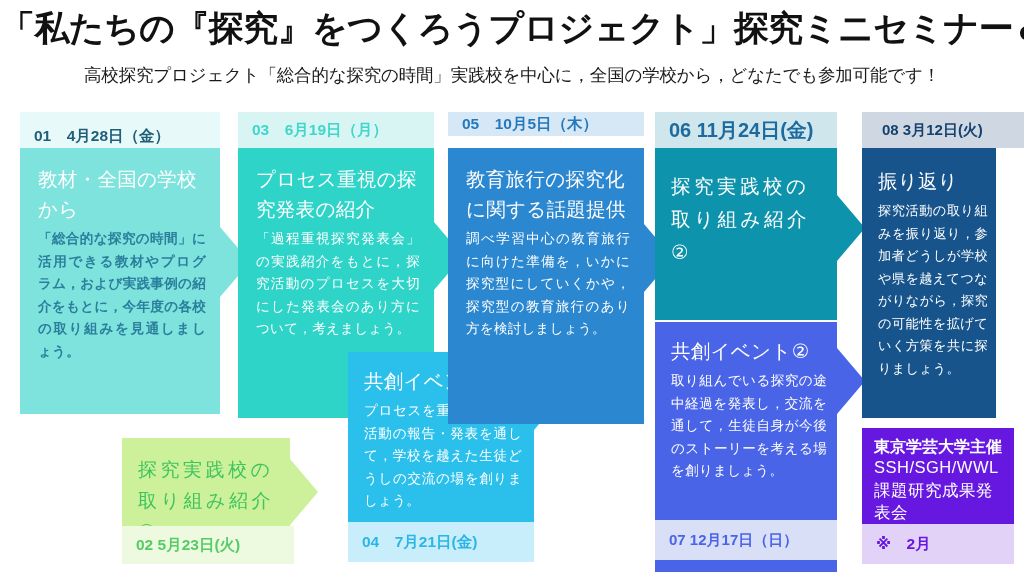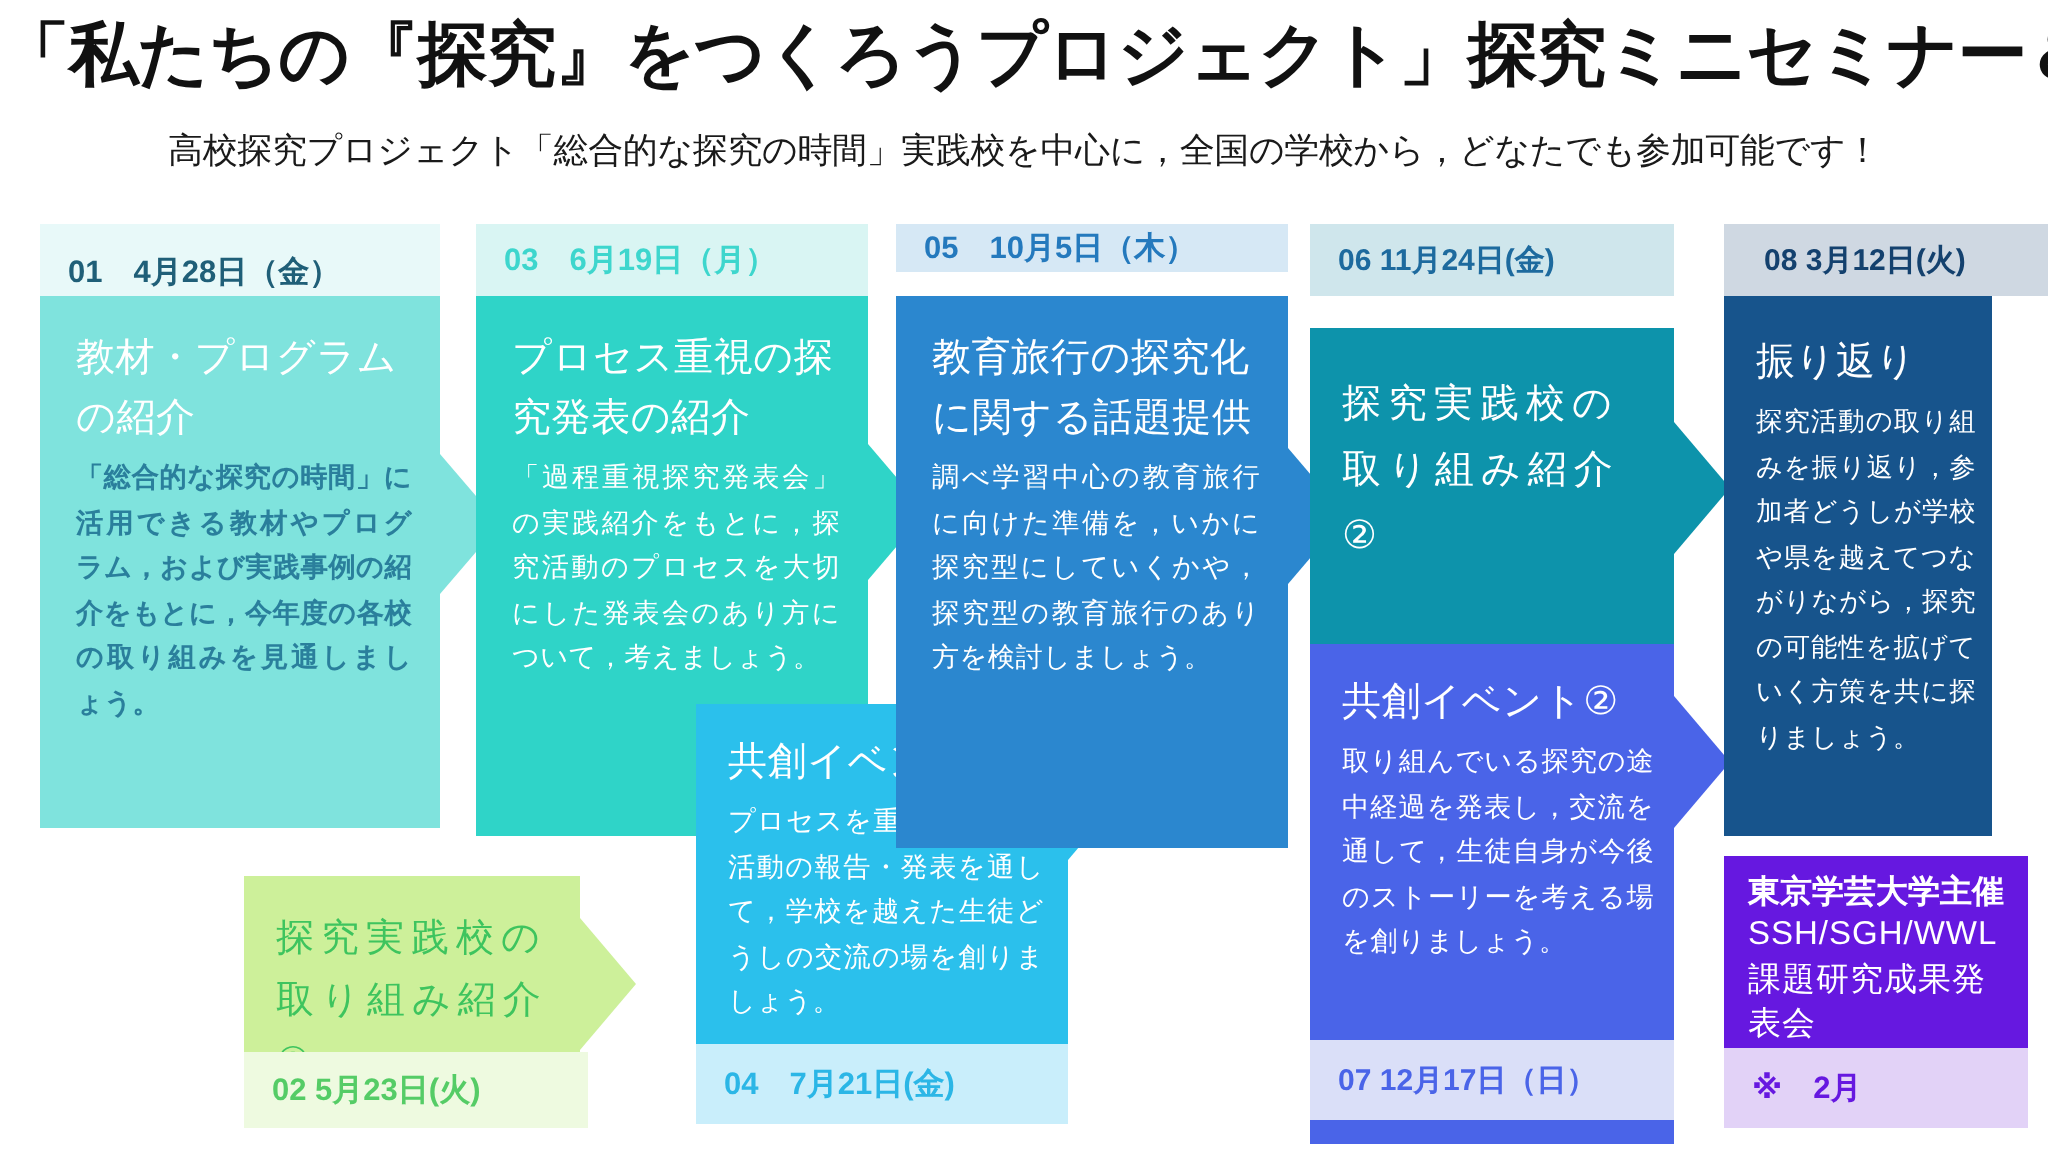--- a/index.html
+++ b/index.html
@@ -183,26 +183,25 @@
   #arrow-05 {
     left: 196px; top: 76px;
     border-width: 34px 0 34px 29px;
     border-left-color: #2b87cf;
   }
 
   
   #tab-06 {
     left: 655px; top: 112px; width: 182px; height: 36px;
     background: #cfe6ec; color: #1d6a9e;
-    font-size: 15px;
+    font-size: 20px;
   }
   #card-06 {
     left: 655px; top: 148px; width: 182px; height: 172px;
     background: #0d93ab;
-    margin-top: 16px;
   }
   #card-06 .card-inner { padding: 22px 10px 10px 16px; }
   #card-06 .card-title { letter-spacing: 3.5px; line-height: 33px; }
   #arrow-06 {
     left: 182px; top: 47px;
     border-width: 33px 0 33px 28px;
     border-left-color: #0d93ab;
   }
 
   
@@ -265,21 +264,21 @@
 <div id="stage">
 
   <div id="header-block">
     <div id="main-title">「私たちの『探究』をつくろうプロジェクト」探究ミニセミナー＆交流会</div>
     <div id="subtitle">高校探究プロジェクト「総合的な探究の時間」実践校を中心に，全国の学校から，どなたでも参加可能です！</div>
   </div>
 
   <div class="date-tab" id="tab-01">01　4月28日（金）</div>
   <div class="card" id="card-01">
     <div class="card-inner">
-      <div class="card-title">教材・プログラムの紹介</div>
+      <div class="card-title">教材・全国の学校から</div>
       <div class="card-body">「総合的な探究の時間」に活用できる教材やプログラム，および実践事例の紹介をもとに，今年度の各校の取り組みを見通しましょう。</div>
     </div>
     <div class="arrow" id="arrow-01"></div>
   </div>
 
   <div class="card" id="card-02">
     <div class="card-inner">
       <div class="card-title">探究実践校の取り組み紹介①</div>
     </div>
     <div class="arrow" id="arrow-02"></div>

